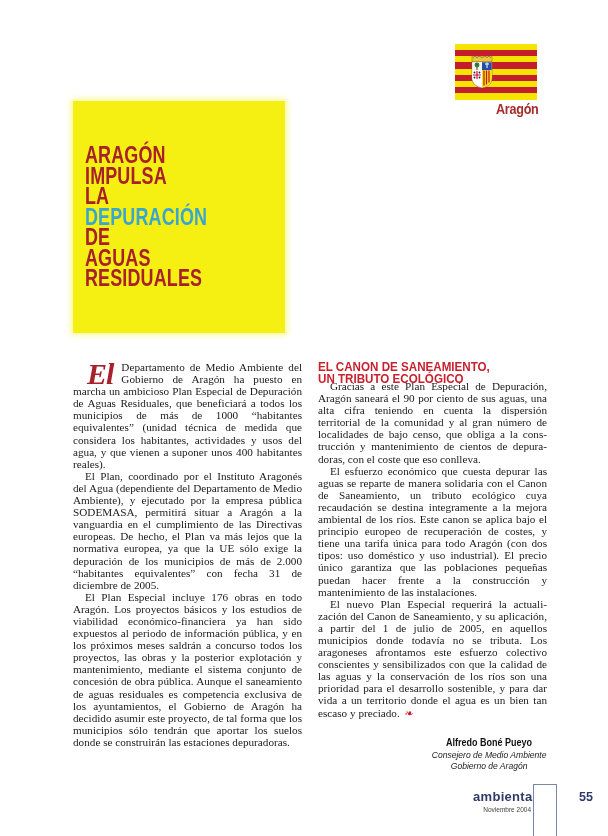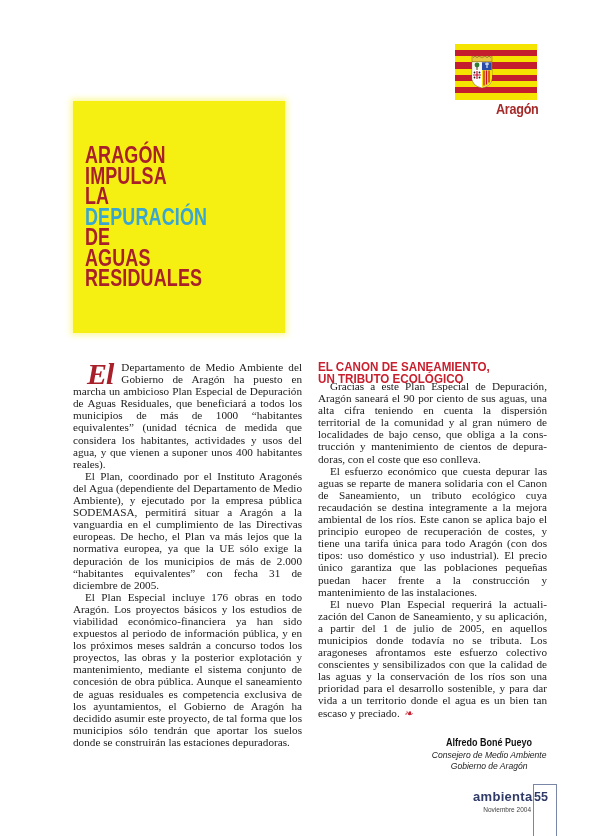--- a/index.html
+++ b/index.html
@@ -85,21 +85,21 @@
     }
     .brand-name { font-weight: bold; font-size: 13px; color: #2f3a66; letter-spacing: 0.3px; line-height: 14px; }
     .brand-date { font-size: 6.5px; color: #444; line-height: 10px; margin-top: 1px; }
     .page-box {
       position: absolute; left: 533px; top: 784px; width: 24px; height: 52px;
       border: 1px solid #7a86a8; border-bottom: none;
     }
     .page-num {
       display: block; text-align: left; margin-top: 5px;
       font-family: "Liberation Sans", sans-serif; font-weight: bold;
-      font-size: 12.5px; color: #2f3a66;
+      font-size: 12.5px; color: #2f3a66; margin-left: 45px;
     }
   </style>
 </head>
 <body>
 
 <div class="flag">
   <div class="flag-bg"></div>
   <svg class="coat" viewBox="0 0 22 32">
     <rect x="1" y="0" width="20" height="6" fill="#e8c840" stroke="#8a6a10" stroke-width="0.5"></rect>
     <path d="M2 2 L4 0 L6 2 L8 0 L11 2 L14 0 L16 2 L18 0 L20 2" fill="none" stroke="#8a6a10" stroke-width="0.6"></path>

